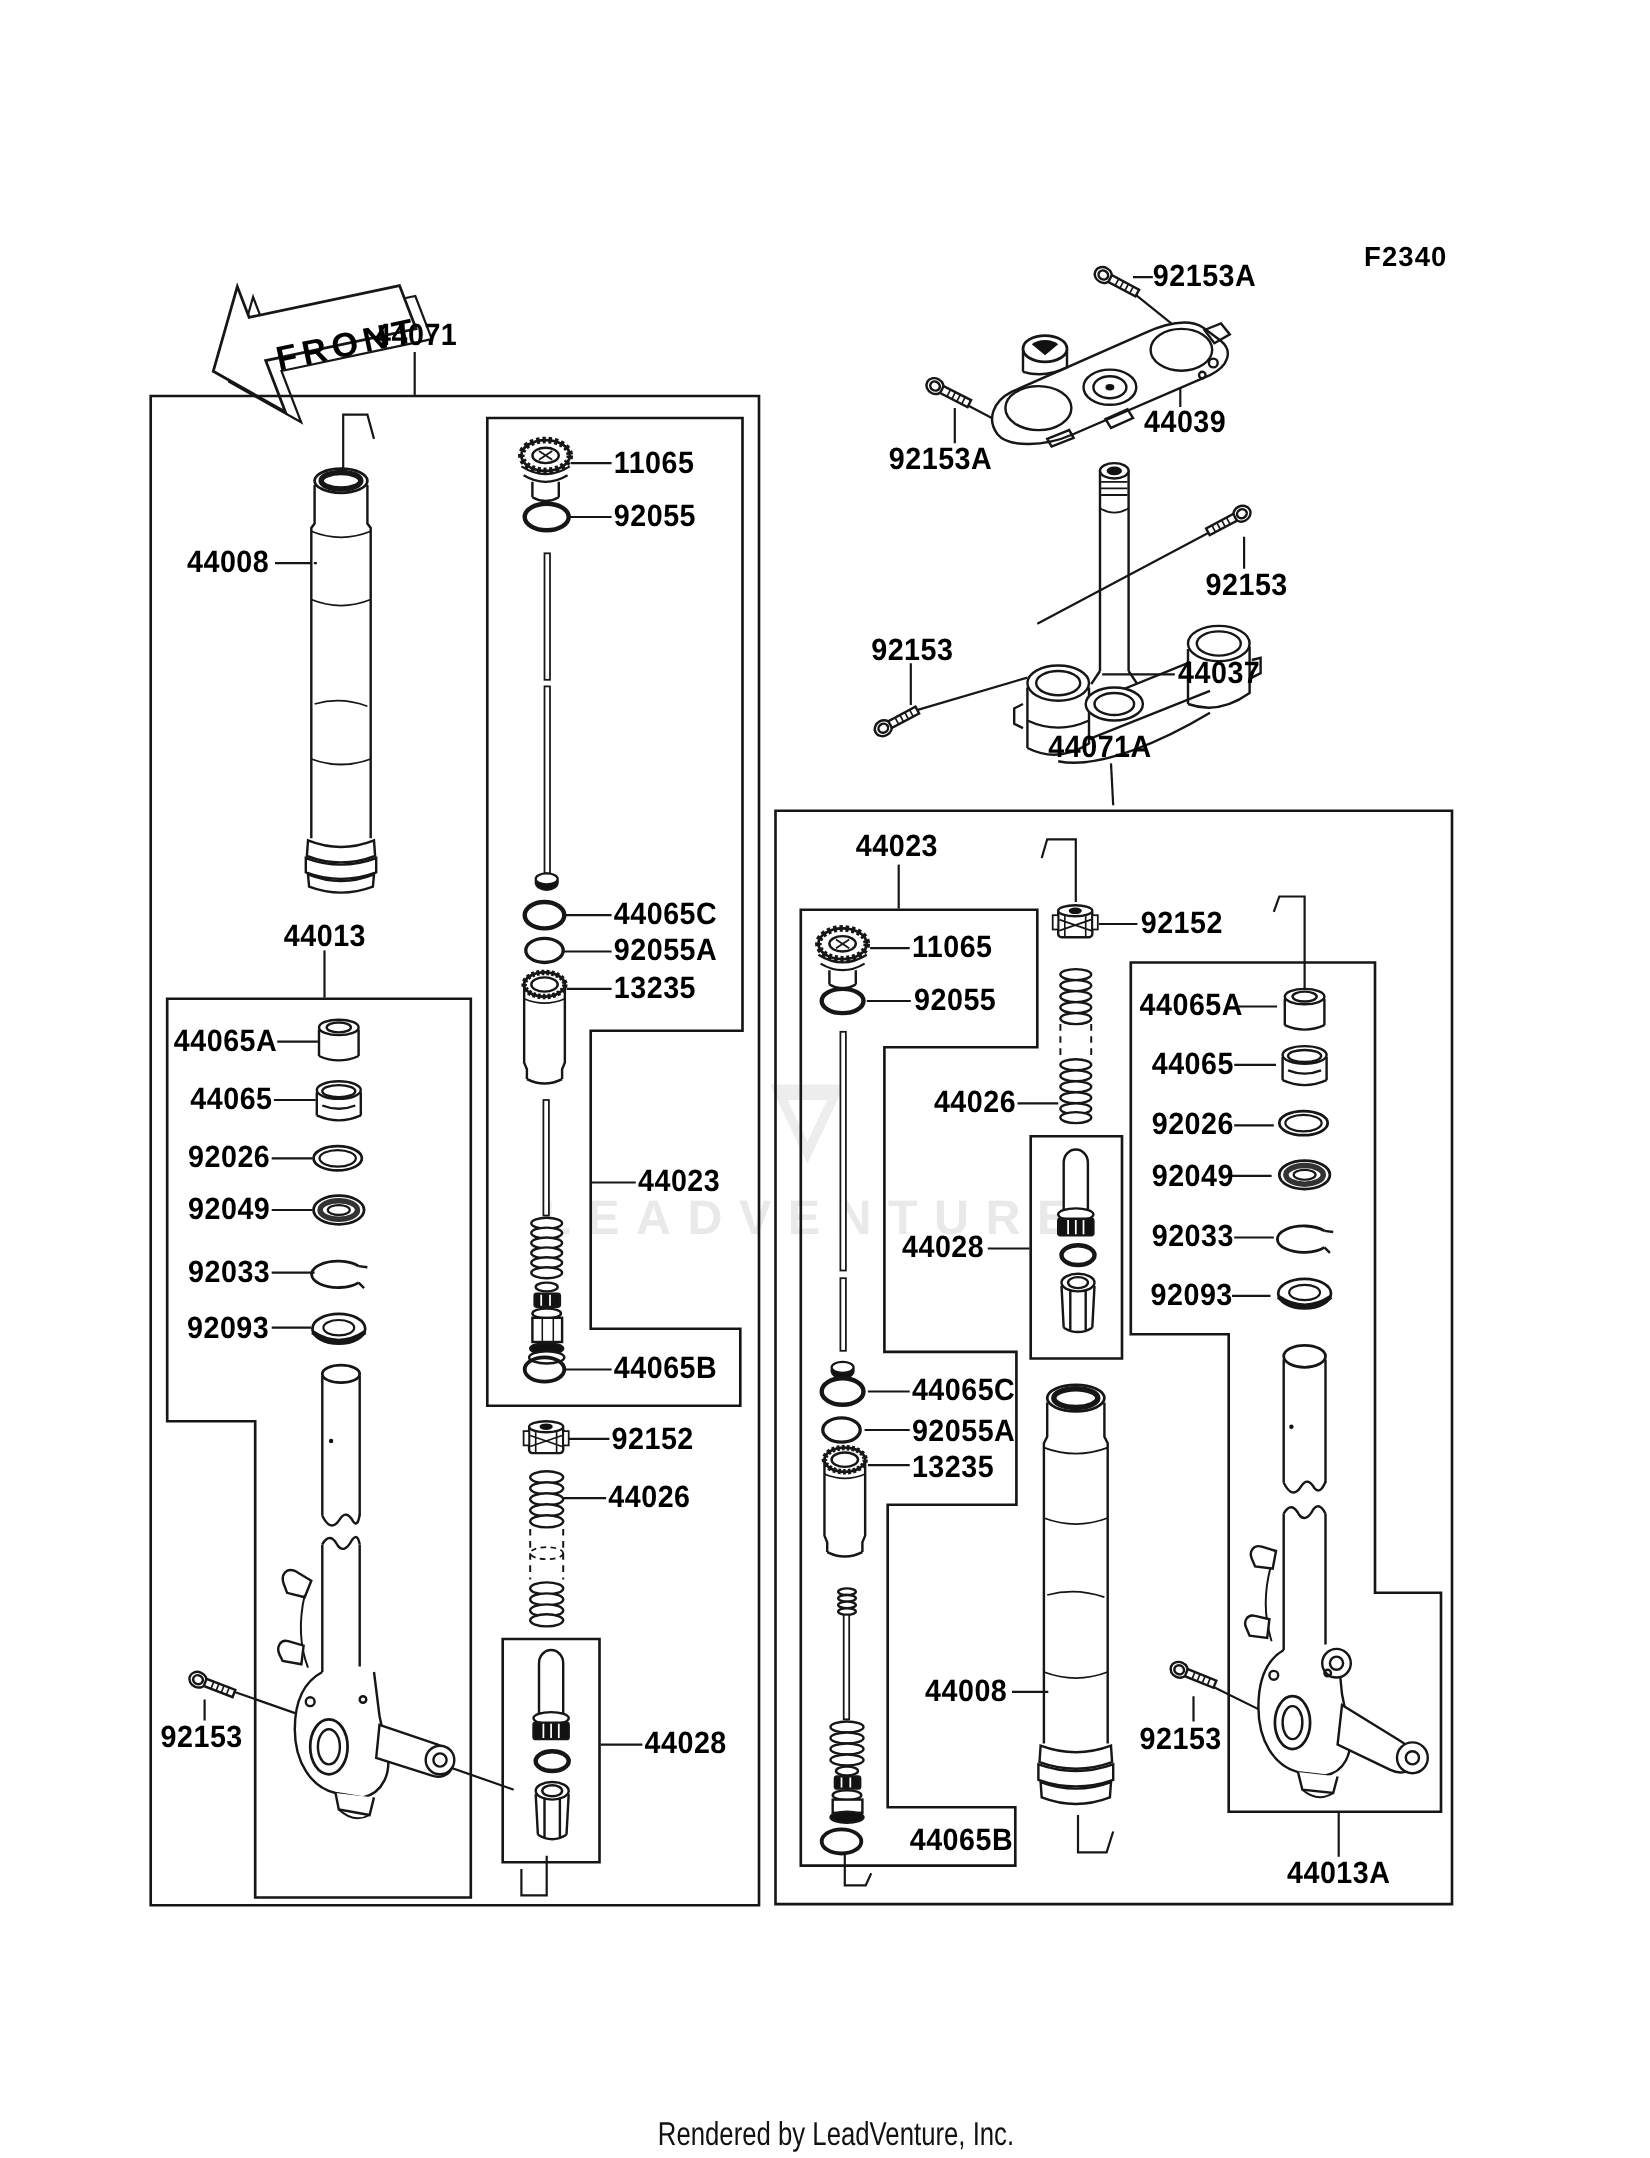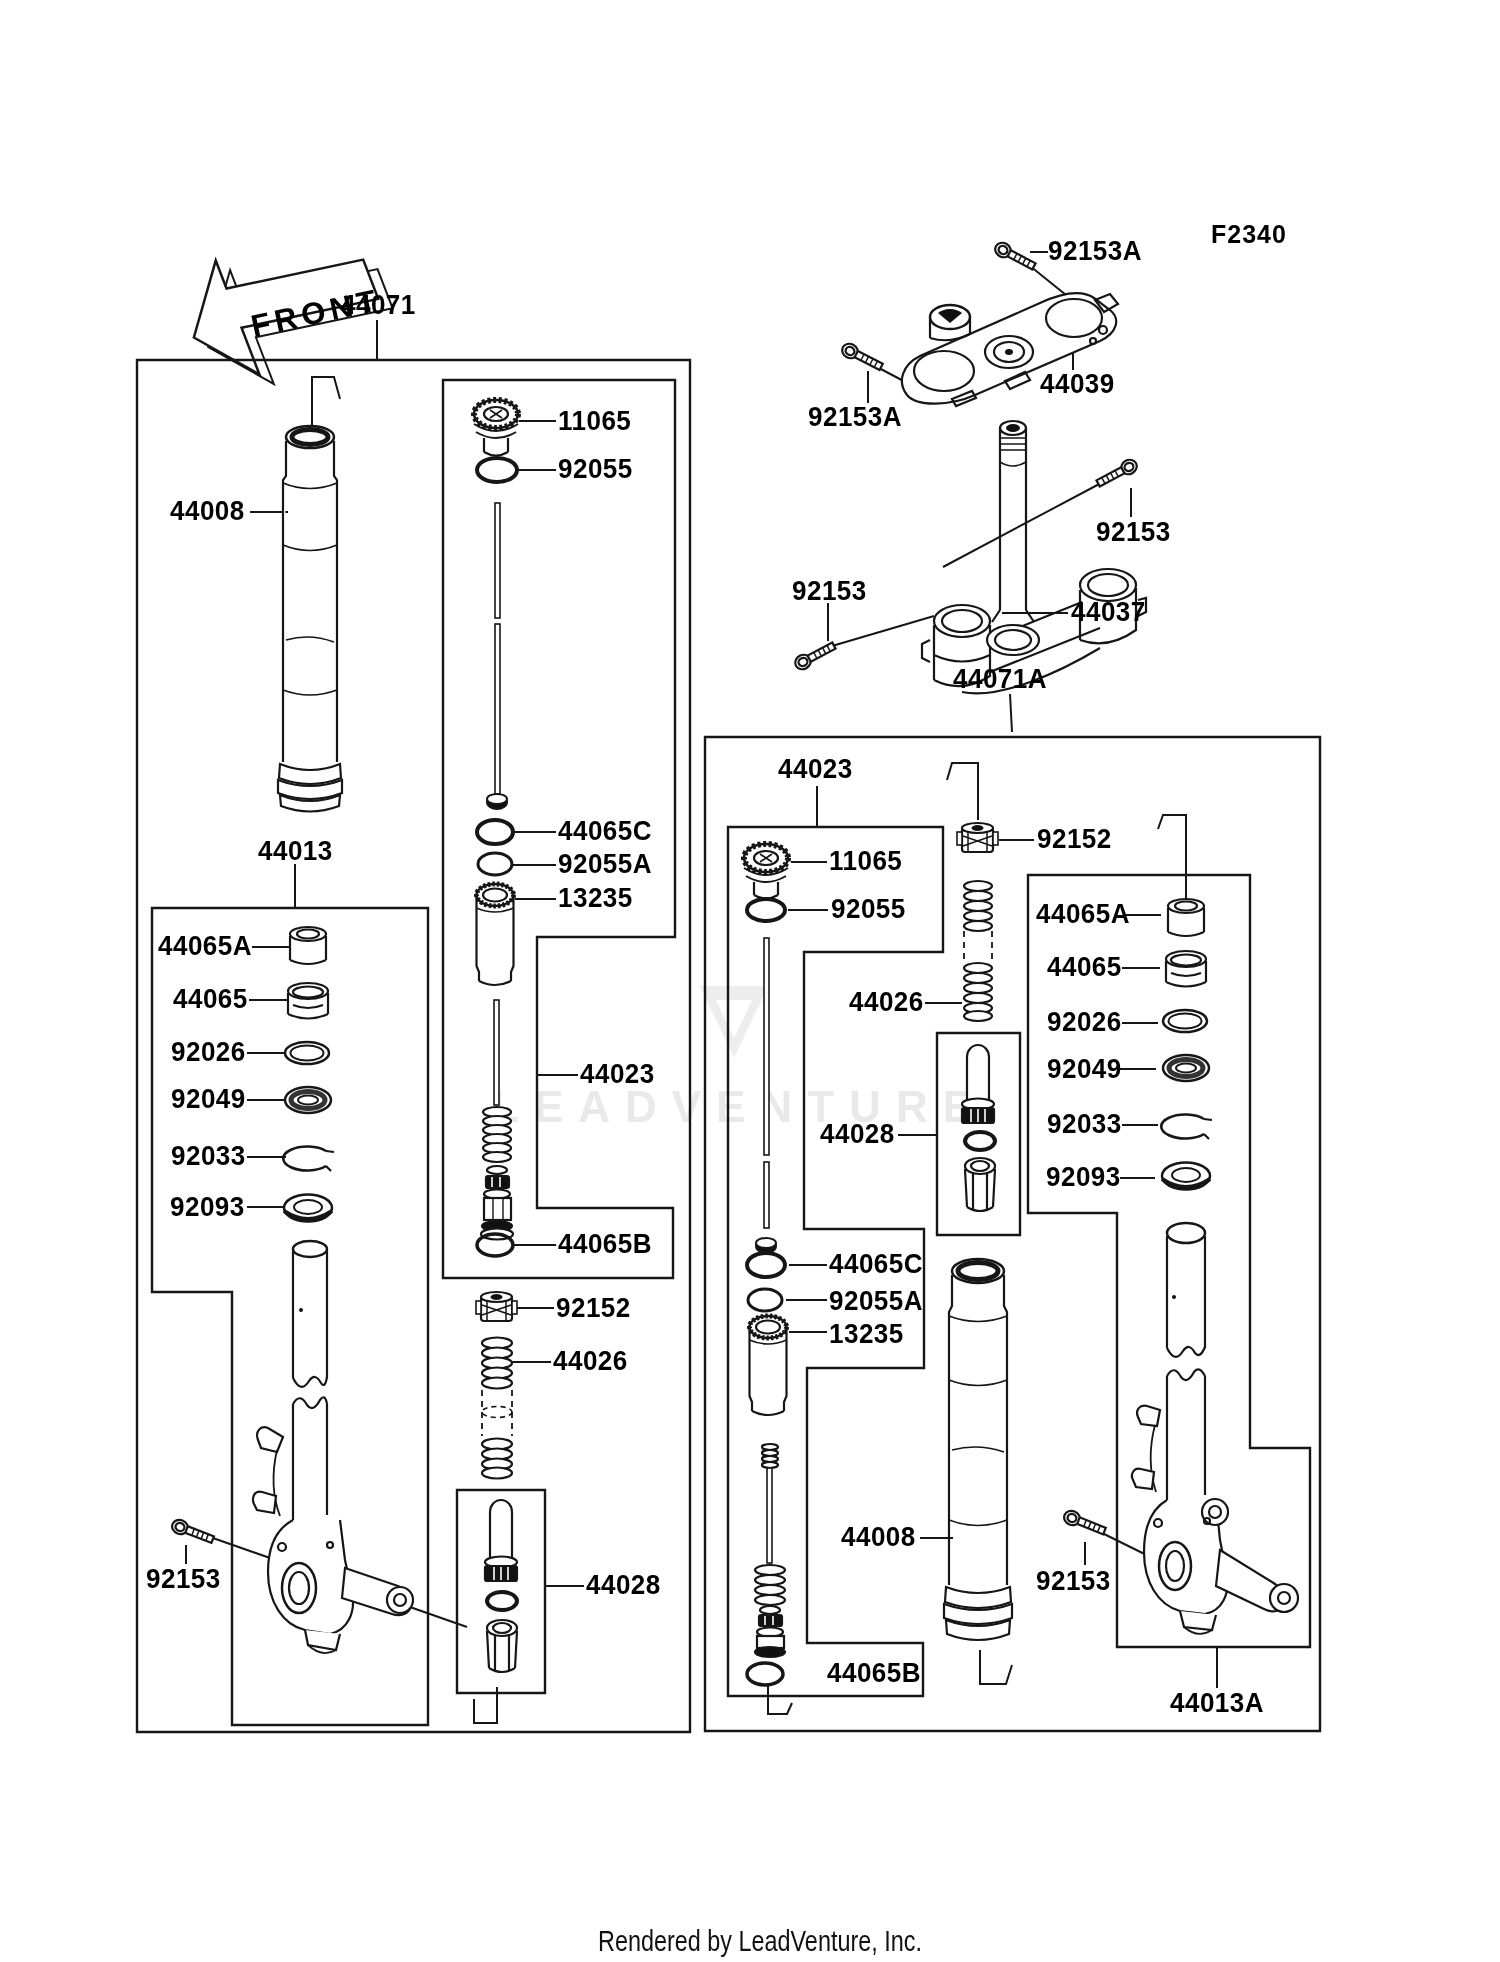--- a/index.html
+++ b/index.html
@@ -448,21 +448,21 @@
           <circle cx="1284" cy="1598" r="6"></circle>
       <path d="M1180,1611 L1184,1627 L1212,1630 L1216,1615" fill="#fff"></path>
       <path d="M1184,1627 Q1198,1639 1212,1630" stroke-width="1.8"></path>
       <circle cx="1158" cy="1523" r="4"></circle>
           <circle cx="1207" cy="1521" r="3"></circle>
     </g>
 
   </g>
 </svg>
 
-<div class="code" style="left:1211px;top:222px">F2340</div>
+<div class="code" style="left:1240px;top:222px">F2340</div>
 
 <div class="co" style="left:341px;top:291px">44071</div>
 <div class="co" style="left:170px;top:497px">44008</div>
 <div class="co" style="left:558px;top:407px">11065</div>
 <div class="co" style="left:558px;top:455px">92055</div>
 <div class="co" style="left:558px;top:817px">44065C</div>
 <div class="co" style="left:558px;top:850px">92055A</div>
 <div class="co" style="left:558px;top:884px">13235</div>
 <div class="co" style="left:580px;top:1060px">44023</div>
 <div class="co" style="left:558px;top:1230px">44065B</div>

